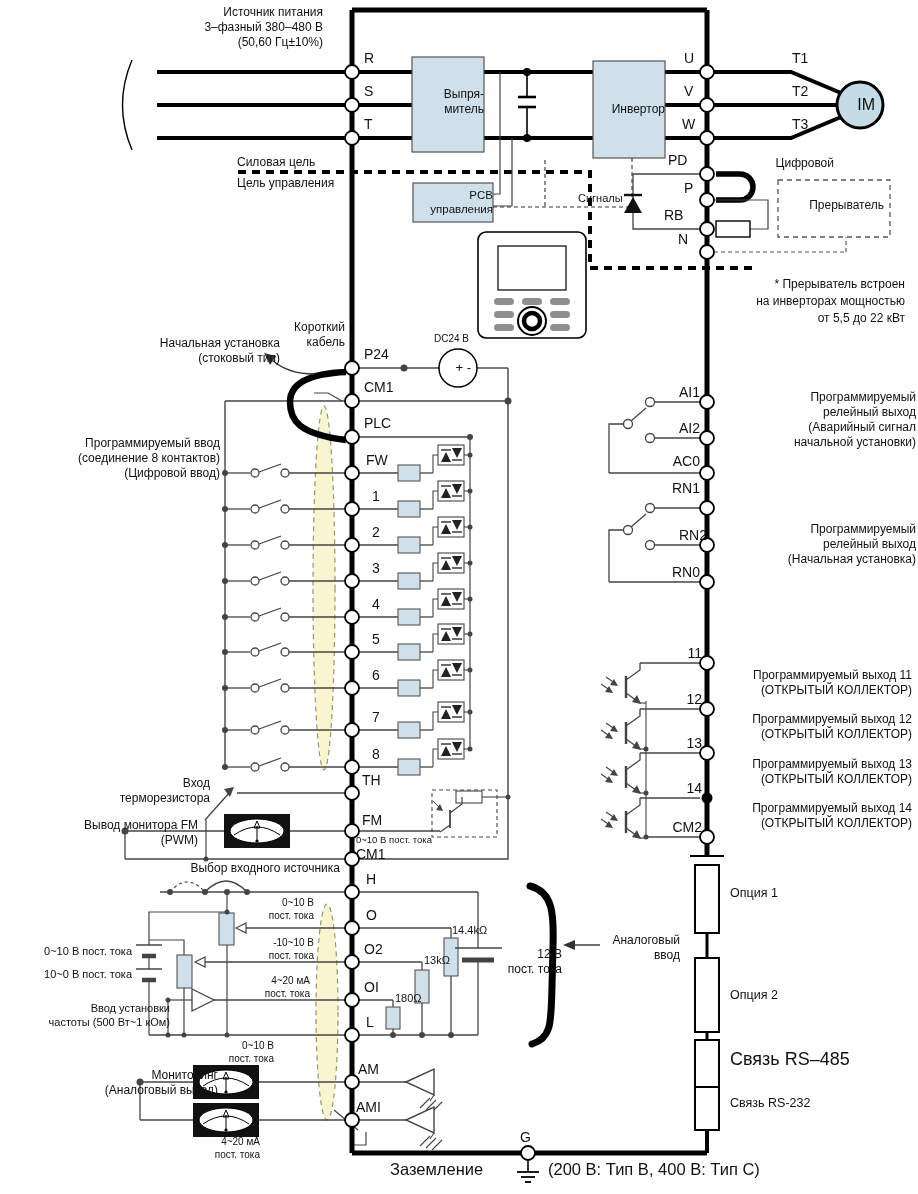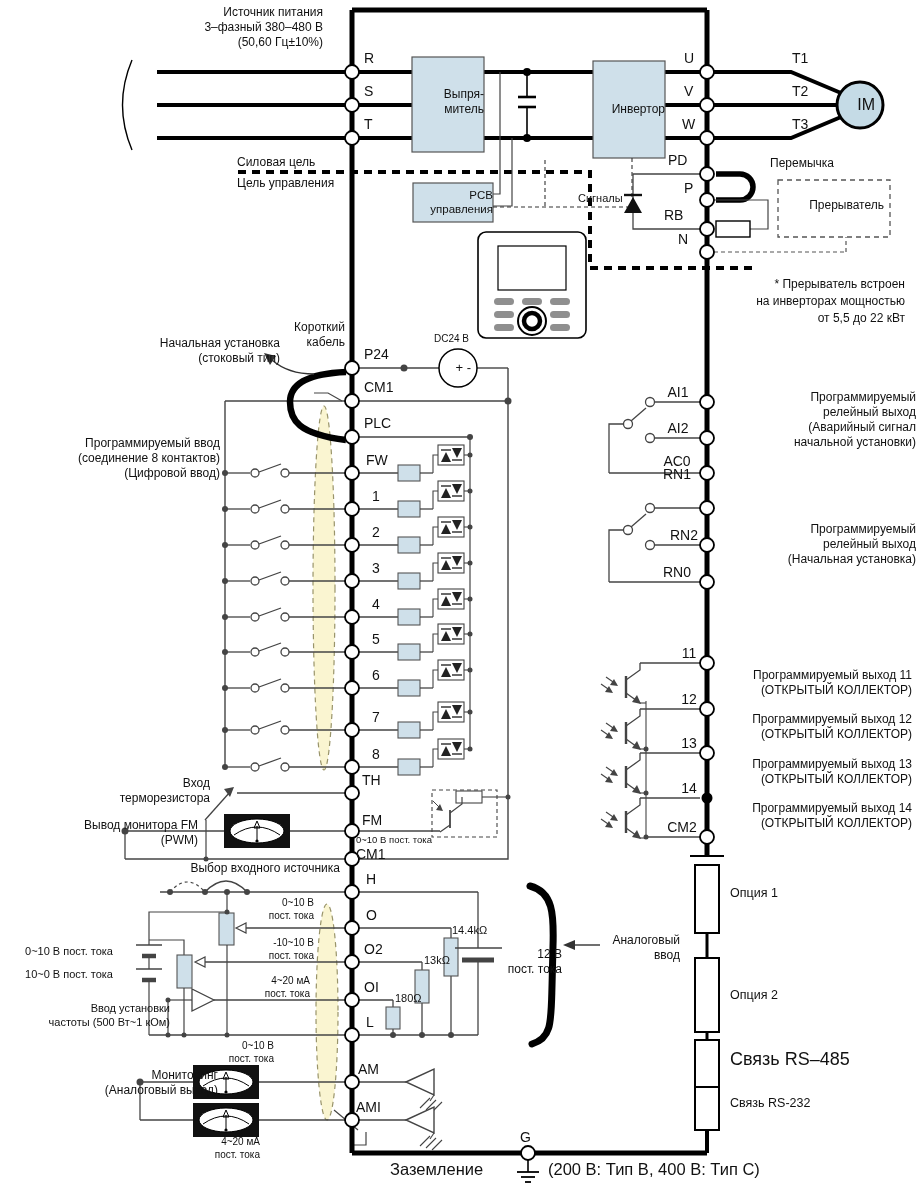--- a/index.html
+++ b/index.html
@@ -1,21 +1,21 @@
 <!DOCTYPE html>
 <html><head>
 <meta charset="utf-8">
 <style>
   html,body{margin:0;padding:0;background:#fff;}
   #stage{position:relative;width:918px;height:1194px;background:#fff;overflow:hidden;
          font-family:"Liberation Sans",sans-serif;color:#111;}
   #stage svg{position:absolute;left:0;top:0;}
   .lb{position:absolute;font-size:12px;line-height:15px;color:#111;white-space:pre-line;}
   .c{text-align:right}
-  .r{text-align:center}
+  .r{text-align:right}
   .t{font-size:14px;line-height:16px}
   .s11{font-size:11px;line-height:14px}
   .sm{font-size:10px;line-height:13px}
   .xs{font-size:9.5px;line-height:11px}
   .lg{font-size:16.5px;line-height:19px}
   .b{font-weight:normal}
 </style>
 </head>
 <body>
 
@@ -395,21 +395,21 @@
 <div class="lb" style="left:237px;top:155px">Силовая цель</div>
 <div class="lb" style="left:237px;top:176px">Цель управления</div>
 <div class="lb c" style="left:413px;top:188px;width:80px;font-size:11.5px;line-height:14px">PCB
 управления</div>
 <div class="lb s11" style="left:578px;top:191px">Сигналы</div>
 
 <div class="lb t" style="left:668px;top:152px">PD</div>
 <div class="lb t" style="left:684px;top:180px">P</div>
 <div class="lb t" style="left:664px;top:207px">RB</div>
 <div class="lb t" style="left:678px;top:231px">N</div>
-<div class="lb c" style="left:746px;top:156px;width:88px">Перемычка</div>
+<div class="lb c" style="left:746px;top:156px;width:88px">Цифровой</div>
 <div class="lb c" style="left:784px;top:198px;width:100px">Прерыватель</div>
 <div class="lb c" style="left:710px;top:276px;width:195px;line-height:17px">* Прерыватель встроен
 на инверторах мощностью
 от 5,5 до 22 кВт</div>
 
 <div class="lb c" style="left:257px;top:320px;width:88px">Короткий
 кабель</div>
 <div class="lb c" style="left:100px;top:336px;width:180px">Начальная установка
 (стоковый тип)</div>
 <div class="lb" style="left:434px;top:331px;font-size:10px">DC24 В</div>
@@ -469,21 +469,21 @@
 <div class="lb c" style="left:28px;top:1068px;width:190px">Мониторинг
 (Аналоговый выход)</div>
 <div class="lb sm c" style="left:186px;top:1135px;width:74px">4~20 мА
 пост. тока</div>
 <div class="lb t" style="left:358px;top:1061px">AM</div>
 <div class="lb t" style="left:356px;top:1099px">AMI</div>
 
 <div class="lb t r" style="left:656px;top:384px;width:44px">AI1</div>
 <div class="lb t r" style="left:656px;top:420px;width:44px">AI2</div>
 <div class="lb t r" style="left:654px;top:453px;width:46px">AC0</div>
-<div class="lb t r" style="left:654px;top:466px;width:46px">RN1</div>
+<div class="lb t r" style="left:654px;top:480px;width:46px">RN1</div>
 <div class="lb t r" style="left:661px;top:527px;width:46px">RN2</div>
 <div class="lb t r" style="left:654px;top:564px;width:46px">RN0</div>
 <div class="lb c" style="left:710px;top:390px;width:206px">Программируемый
 релейный выход
 (Аварийный сигнал
 начальной установки)</div>
 <div class="lb c" style="left:710px;top:522px;width:206px">Программируемый
 релейный выход
 (Начальная установка)</div>
 

